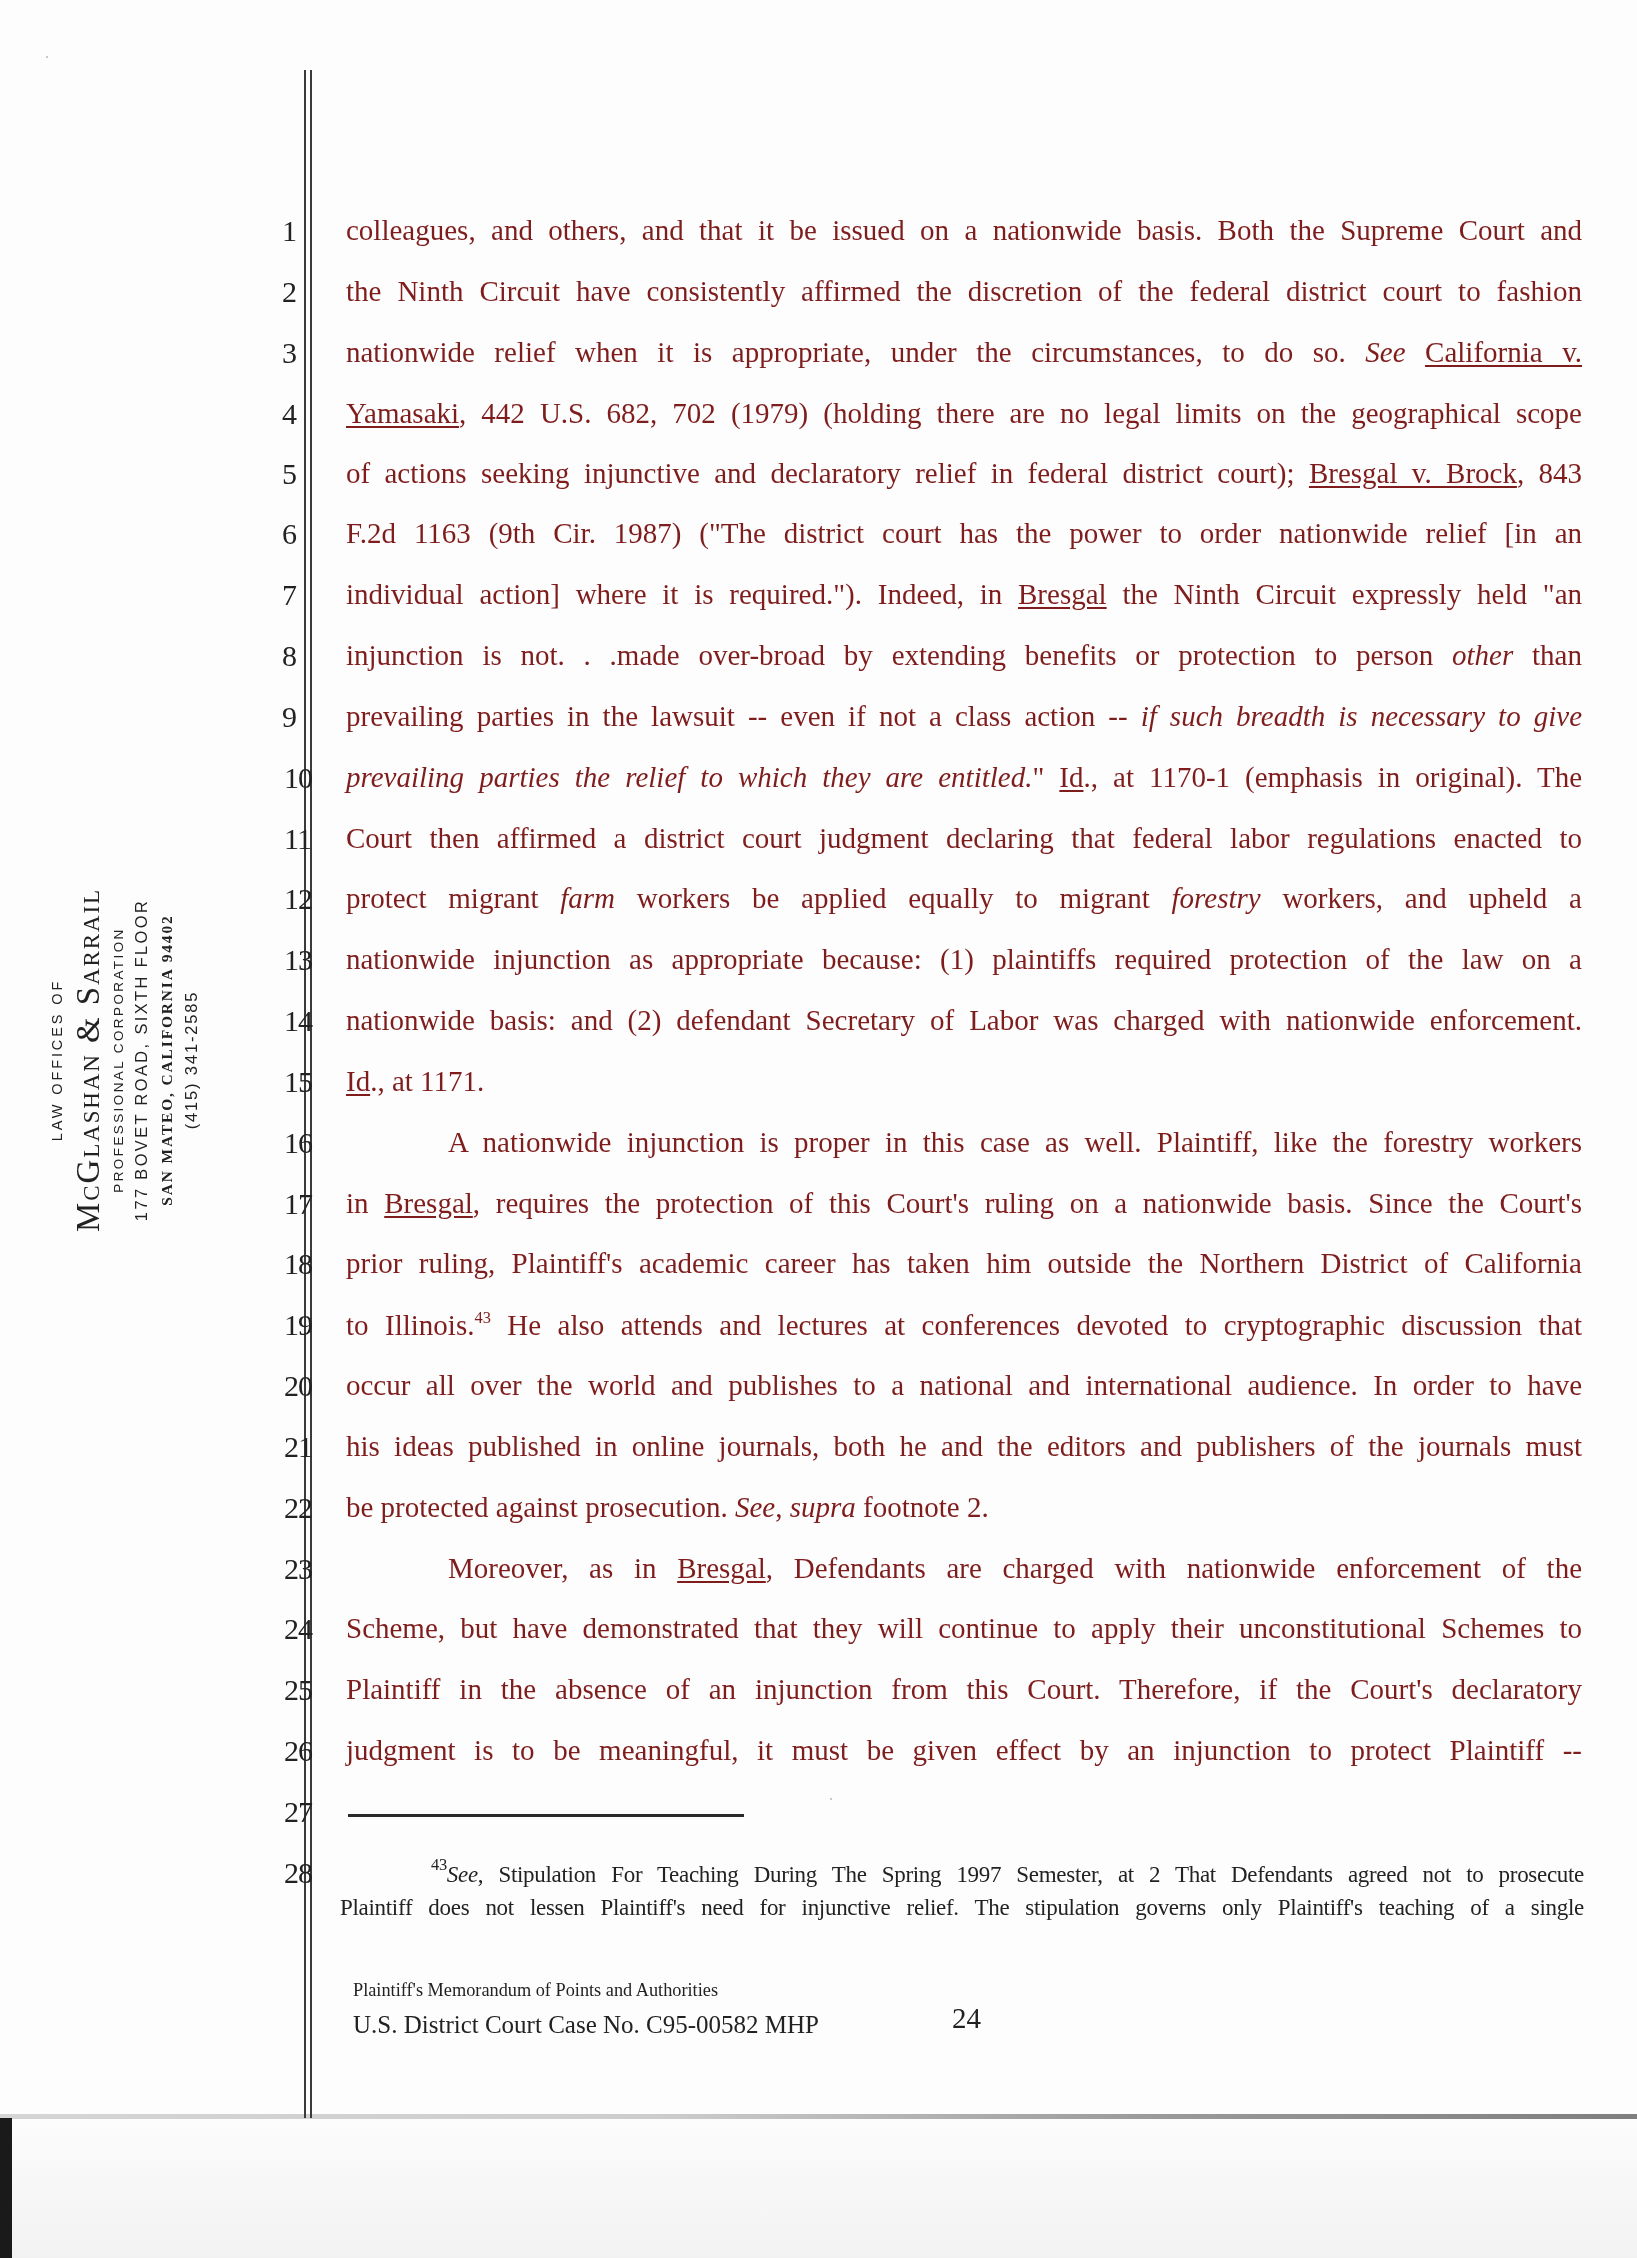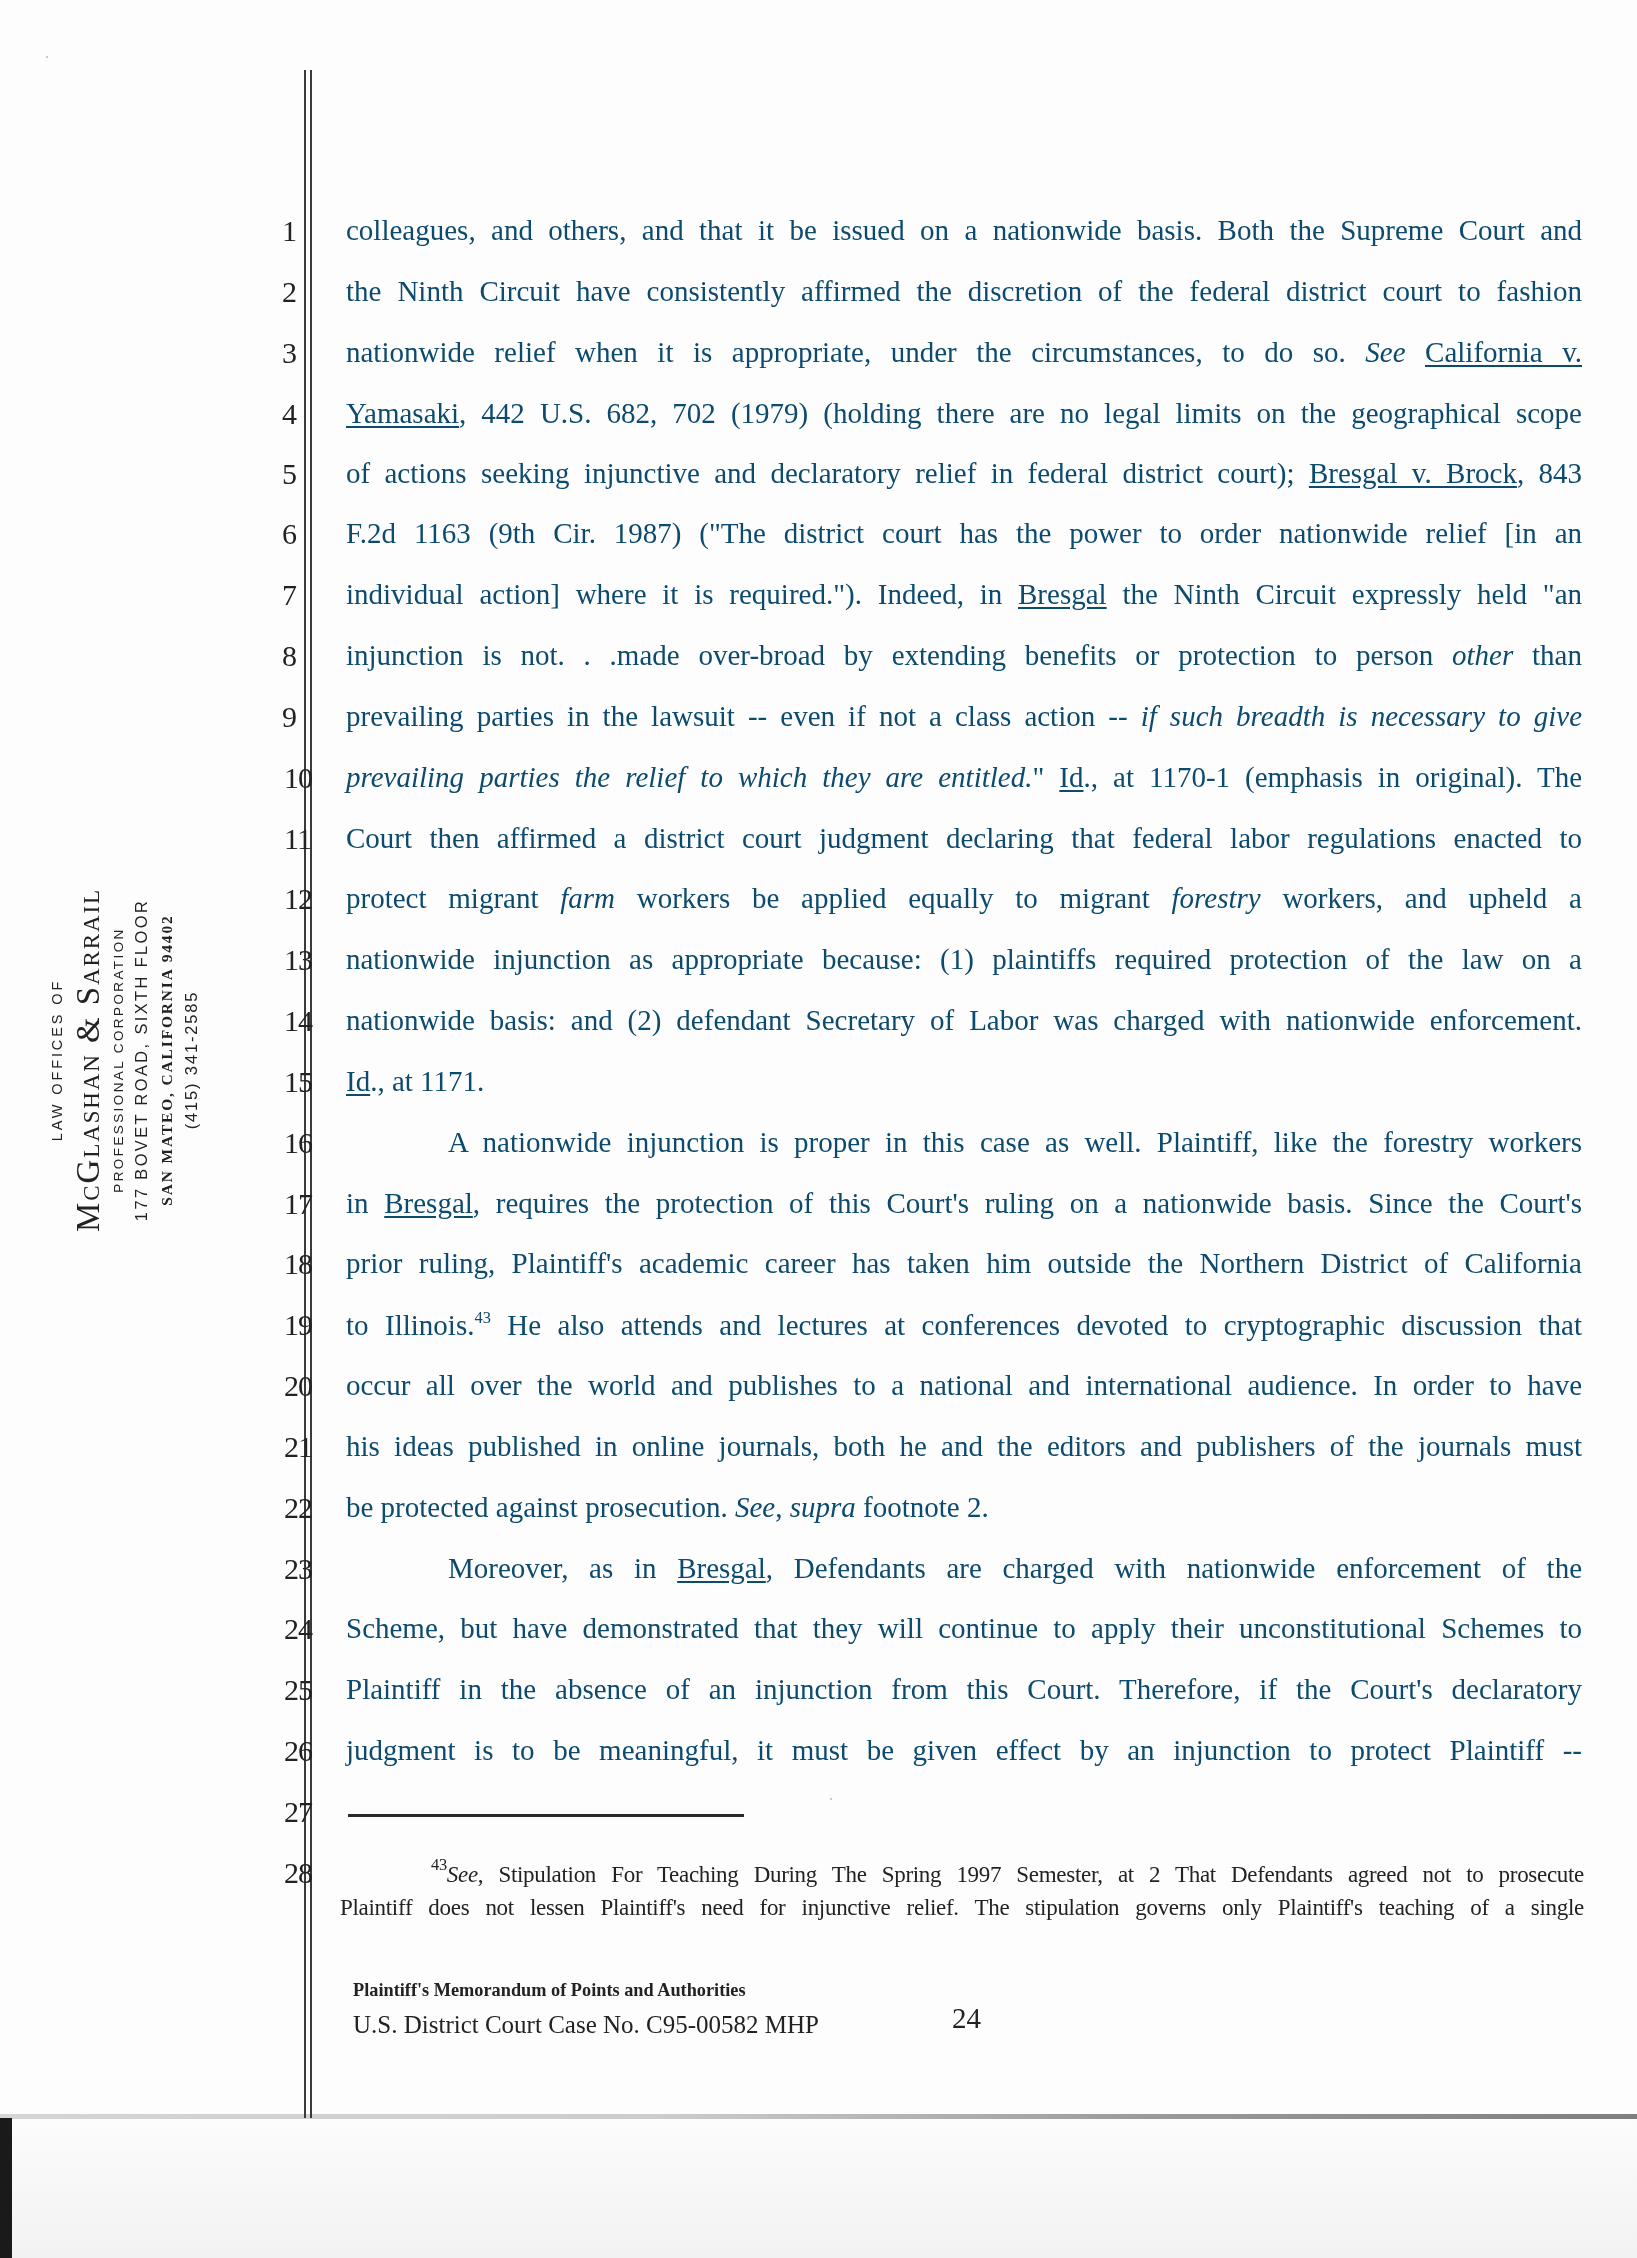--- a/index.html
+++ b/index.html
@@ -16,34 +16,34 @@
   .left-strip { position: absolute; left: 0; top: 2118px; width: 11.6px; height: 140px; background: #1a1a1a; }
 
   .rule { position: absolute; top: 70px; width: 1.9px; height: 2048px; background: #3a3a3a; }
   .rule.r1 { left: 304px; }
   .rule.r2 { left: 310px; }
 
   .line-num { position: absolute; left: 282px; width: 29px; text-align: left;
     font-size: 30px; line-height: 1; color: #222; letter-spacing: -1px; }
 
   .body-line { position: absolute; left: 346px; width: 1236px; font-size: 29px;
-    line-height: 1; white-space: nowrap; color: #0c4a6e; }
+    line-height: 1; white-space: nowrap; color: #7f1d1d; }
   .justify { text-align: justify; text-align-last: justify; white-space: normal; }
   .indent { padding-left: 102px; box-sizing: border-box; }
   u { text-decoration: underline; text-underline-offset: 2.9px; }
   sup { font-size: 16.4px; vertical-align: 11.6px; }
 
   .footnote-rule { position: absolute; left: 348px; top: 1814px; width: 396px; height: 2.9px; background: #2a2a2a; }
   .footnote { position: absolute; left: 340px; top: 1848px; width: 1244px;
     font-size: 23px; line-height: 33px; color: #222; letter-spacing: -0.3px; }
   .footnote .fn-first { padding-left: 91px; }
   .fn-line { display: block; text-align: justify; text-align-last: justify; white-space: nowrap; }
   .fn-line.last { text-align-last: left; }
 
-  .footer-title { position: absolute; left: 353px; top: 1980px; font-size: 18.3px; color: #222; font-weight: bold; }
+  .footer-title { position: absolute; left: 353px; top: 1980px; font-size: 18.3px; color: #222; }
   .footer-case { position: absolute; left: 353px; top: 2011px; font-size: 25px; color: #222; }
   .page-number { position: absolute; left: 952px; top: 2002px; font-size: 29px; color: #222; }
 
   .letterhead { position: absolute; left: 41px; top: 838px; width: 212px; height: 444px; }
   .letterhead-inner {
     position: absolute; left: 106px; top: 222px; width: 444px; height: 203px;
     transform: translate(-50%, -50%) rotate(-90deg);
     text-align: center; font-family: "Liberation Sans", sans-serif; color: #222;
   }
   .lh-law { font-size: 14.5px; letter-spacing: 2.9px; line-height: 23px; }

